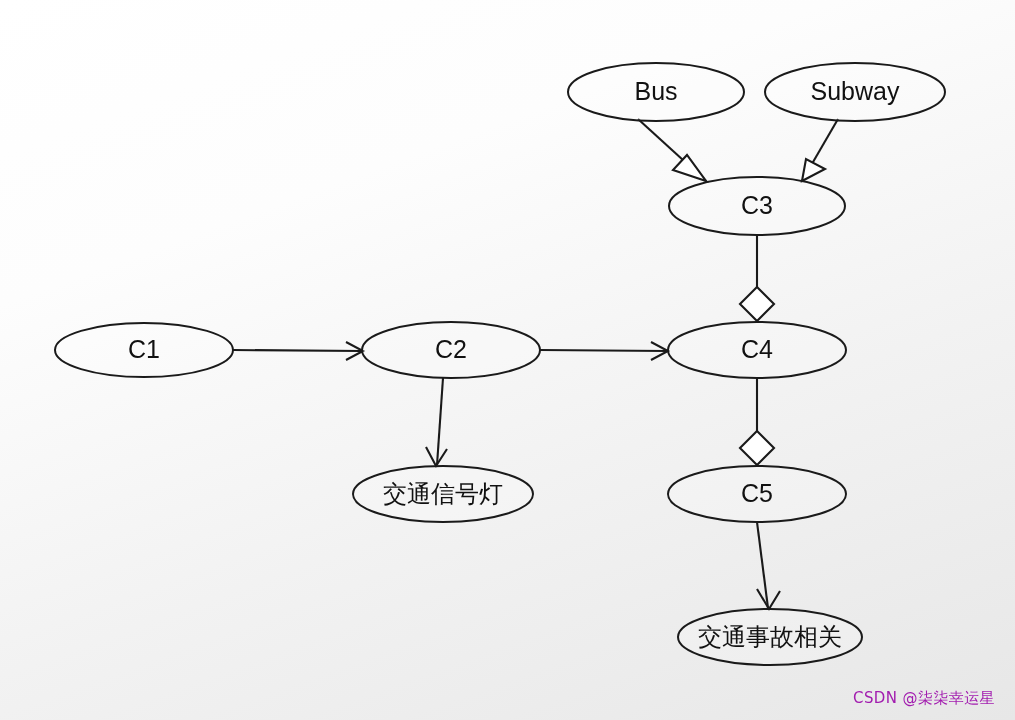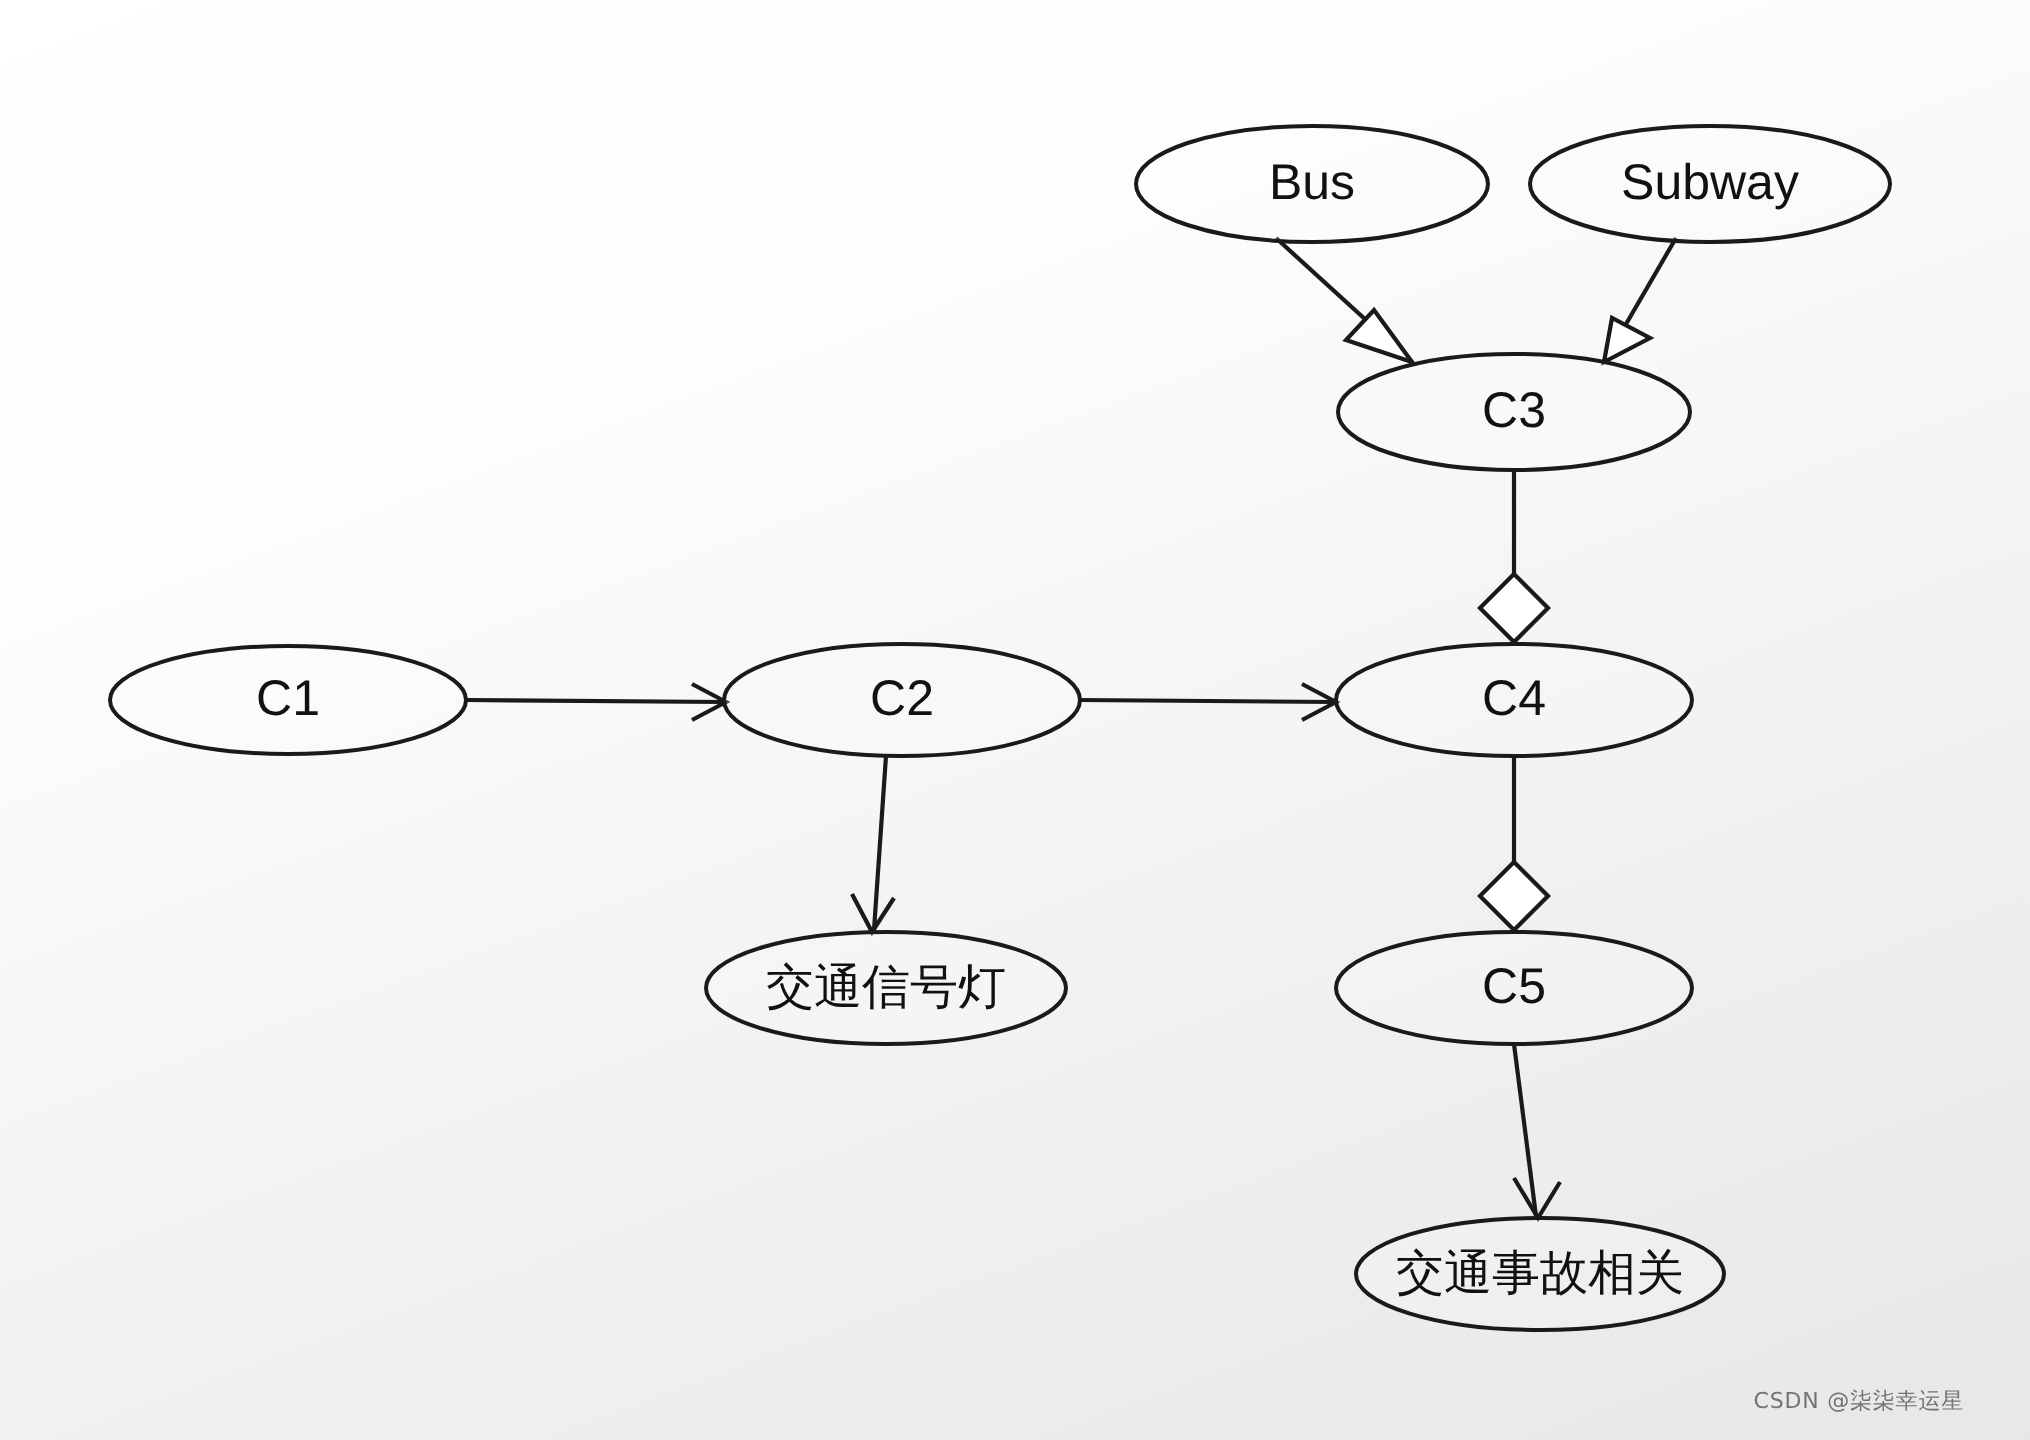--- a/index.html
+++ b/index.html
@@ -56,25 +56,25 @@
     stroke-linejoin: miter;
   }
   .arrow-hollow {
     stroke: #1a1a1a;
     stroke-width: 2.1;
     fill: #ffffff;
     stroke-linejoin: miter;
   }
   .watermark {
     position: absolute;
-    right: 27px;
+    right: 14px;
     bottom: 12px;
     font-family: "DejaVu Sans", sans-serif;
-    font-size: 11px;
-    color: #737373;
+    font-size: 15px;
+    color: #a21caf;
     letter-spacing: 0.4px;
     white-space: nowrap;
     user-select: none;
   }
 </style>
 </head>
 <body>
 
 <div id="canvas-root">
 

